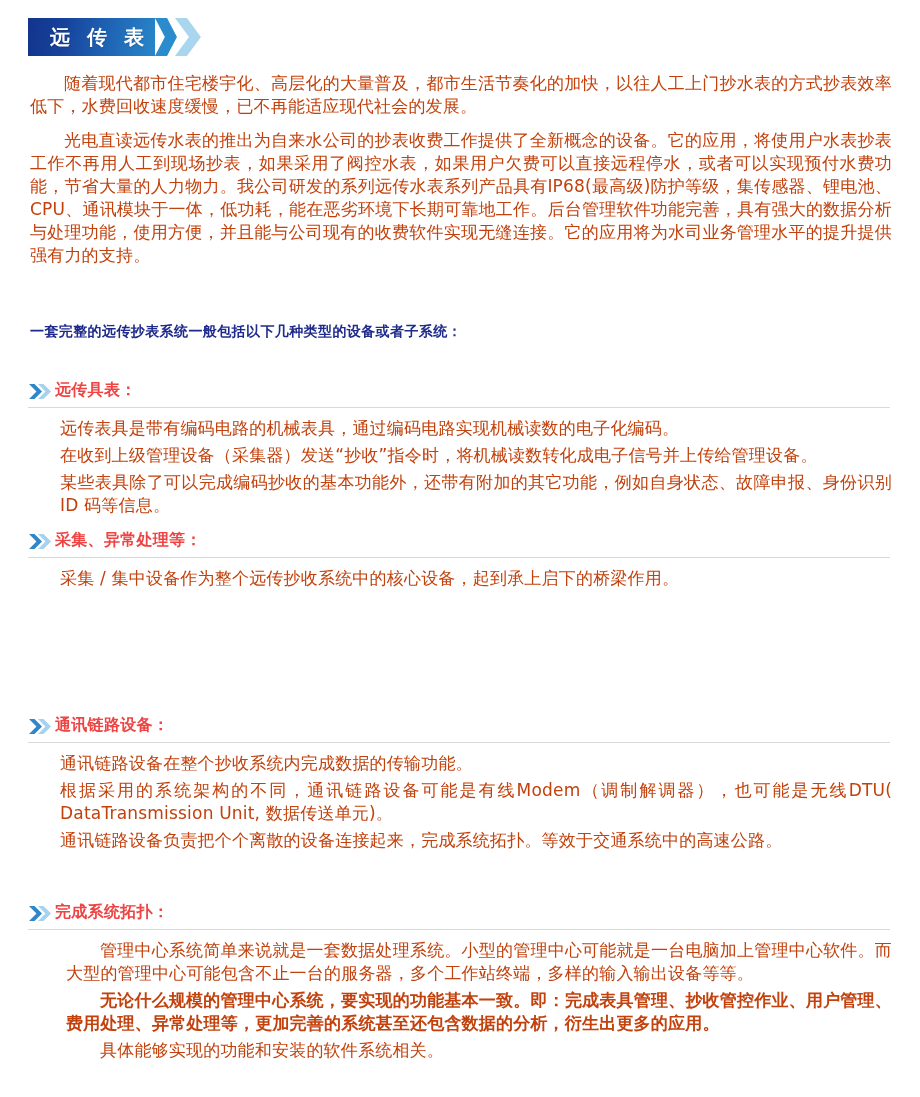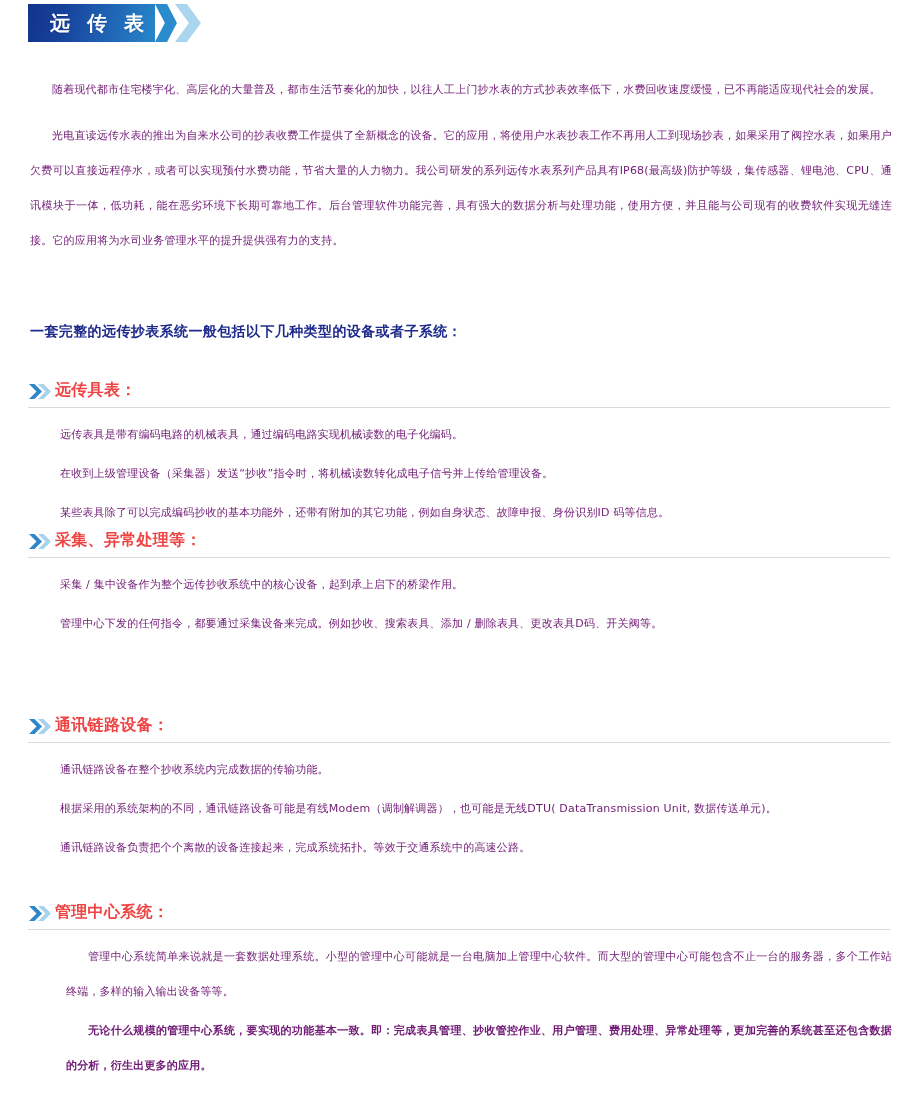--- a/index.html
+++ b/index.html
@@ -17,21 +17,21 @@
     position: relative;
   }
 
   
   .banner-wrap {
     position: absolute;
     left: 28px;
     top: 18px;
     height: 24px;
     display: flex;
-    align-items: flex-end;
+    align-items: flex-start;
   }
   .banner-body {
     position: relative;
     height: 38px;
     padding: 0 6px 0 22px;
     display: flex;
     align-items: center;
     background: linear-gradient(100deg, #12348c 0%, #17429b 28%, #1f63b4 62%, #2886c9 100%);
   }
   .banner-title {
@@ -52,23 +52,23 @@
   }
   .banner-arrow-out {
     width: 26px;
     height: 38px;
     margin-left: -2px;
     background: #a9d5ef;
     clip-path: polygon(0 0, 46% 0, 100% 50%, 46% 100%, 0 100%, 54% 50%);
   }
   p.body-text {
     margin: 0;
-    font-size: 11px;
-    line-height: 35px;
-    color: #701a75;
+    font-size: 17px;
+    line-height: 23px;
+    color: #c2410c;
     letter-spacing: 0.2px;
     text-align: justify;
     text-justify: inter-ideograph;
   }
   .indent2 { text-indent: 2em; }
 
   .intro {
     position: absolute;
     left: 30px;
     top: 72px;
@@ -165,21 +165,20 @@
       <svg width="24" height="17" viewBox="0 0 24 17">
         <path d="M1,1 L8.5,8.5 L1,16 L6.5,16 L14,8.5 L6.5,1 Z" fill="#2f86c9"></path>
         <path d="M10,1 L17.5,8.5 L10,16 L15.5,16 L23,8.5 L15.5,1 Z" fill="#a5d2ec"></path>
       </svg>
     </span>
     <span class="sec-title">采集、异常处理等：</span>
   </div>
   <div class="rule"></div>
   <div class="sec-body hang">
     <p class="body-text">采集 / 集中设备作为整个远传抄收系统中的核心设备，起到承上启下的桥梁作用。</p>
-    <p class="body-text">管理中心下发的任何指令，都要通过采集设备来完成。例如抄收、搜索表具、添加 / 删除表具、更改表具D码、开关阀等。</p>
   </div>
 </div>
 
 <div class="section" style="top:715px;">
   <div class="sec-head">
     <span class="chev">
       <svg width="24" height="17" viewBox="0 0 24 17">
         <path d="M1,1 L8.5,8.5 L1,16 L6.5,16 L14,8.5 L6.5,1 Z" fill="#2f86c9"></path>
         <path d="M10,1 L17.5,8.5 L10,16 L15.5,16 L23,8.5 L15.5,1 Z" fill="#a5d2ec"></path>
       </svg>
@@ -195,21 +194,21 @@
 </div>
 
 <div class="section" style="top:902px;">
   <div class="sec-head">
     <span class="chev">
       <svg width="24" height="17" viewBox="0 0 24 17">
         <path d="M1,1 L8.5,8.5 L1,16 L6.5,16 L14,8.5 L6.5,1 Z" fill="#2f86c9"></path>
         <path d="M10,1 L17.5,8.5 L10,16 L15.5,16 L23,8.5 L15.5,1 Z" fill="#a5d2ec"></path>
       </svg>
     </span>
-    <span class="sec-title">管理中心系统：</span>
+    <span class="sec-title">完成系统拓扑：</span>
   </div>
   <div class="rule"></div>
   <div class="sec-body hang" style="padding-left:38px;">
     <p class="body-text indent2" style="margin-left:-38px;padding-left:38px;">管理中心系统简单来说就是一套数据处理系统。小型的管理中心可能就是一台电脑加上管理中心软件。而大型的管理中心可能包含不止一台的服务器，多个工作站终端，多样的输入输出设备等等。</p>
     <p class="body-text indent2" style="margin-left:-38px;padding-left:38px;font-weight:bold;">无论什么规模的管理中心系统，要实现的功能基本一致。即：完成表具管理、抄收管控作业、用户管理、费用处理、异常处理等，更加完善的系统甚至还包含数据的分析，衍生出更多的应用。</p>
     <p class="body-text indent2" style="margin-left:-38px;padding-left:38px;">具体能够实现的功能和安装的软件系统相关。</p>
   </div>
 </div>
 
 </body></html>

